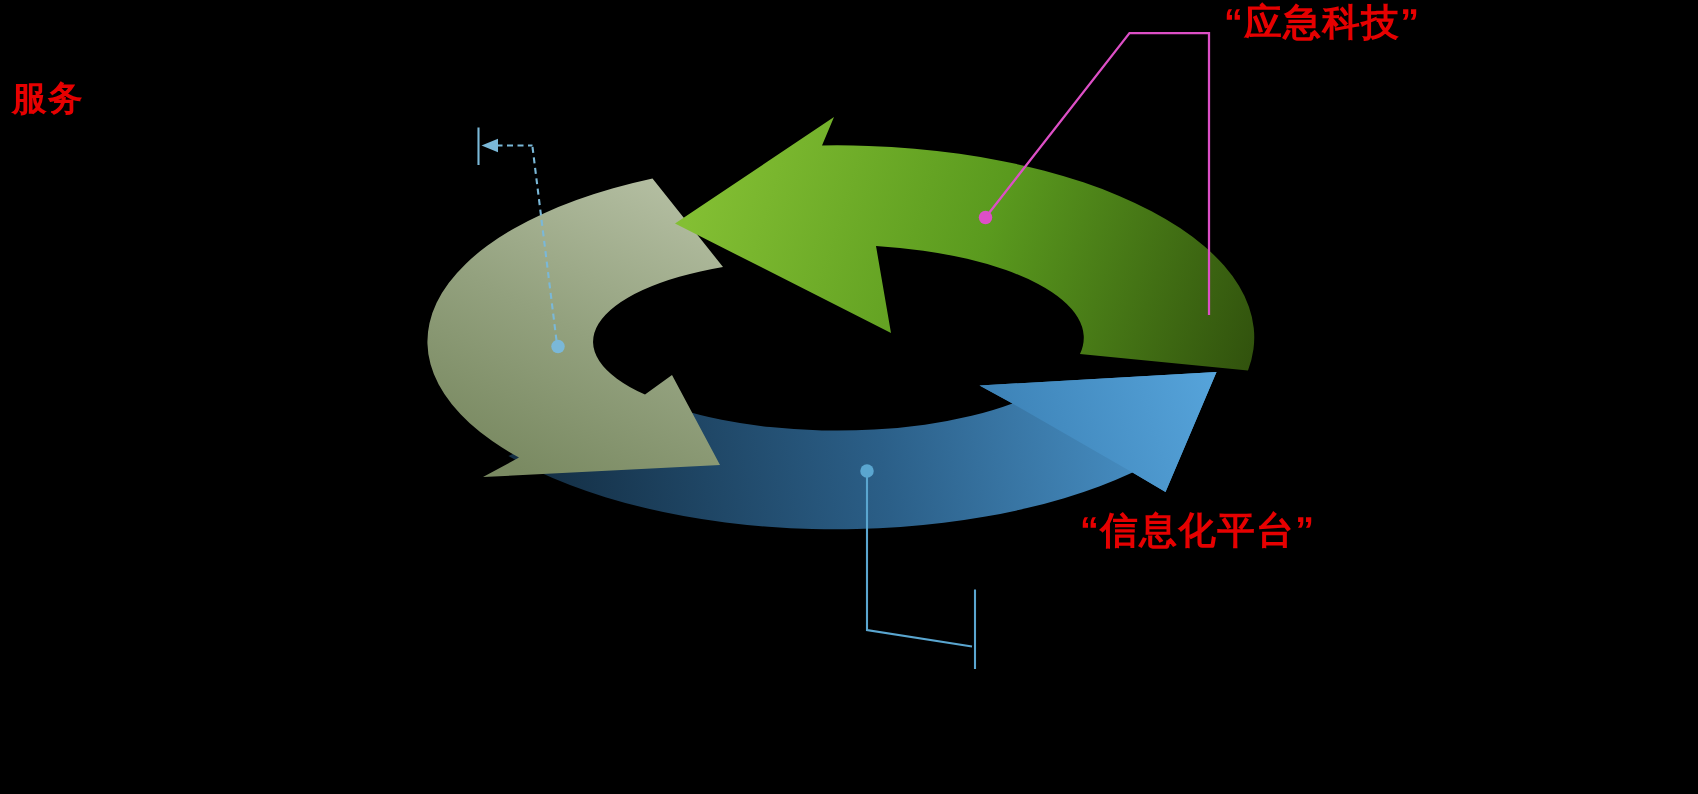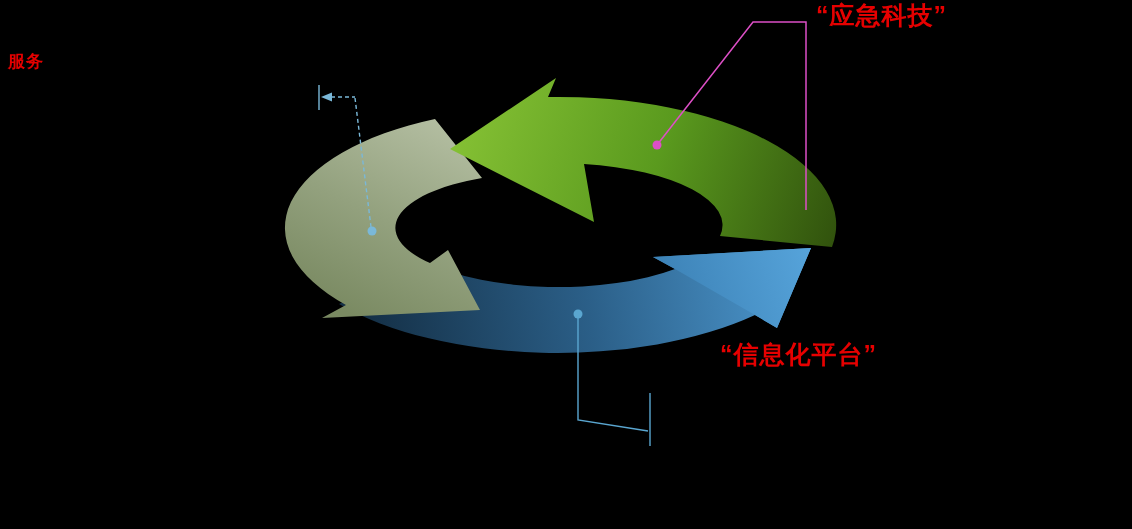--- a/index.html
+++ b/index.html
@@ -21,21 +21,21 @@
     top: 0;
   }
   .diagram-label {
     position: absolute;
     color: #e60000;
     font-weight: bold;
     white-space: nowrap;
     line-height: 1.1;
     letter-spacing: 1px;
   }
-  .label-service   { left: 8px;   top: 53px;  font-size: 17px; }
+  .label-service   { left: 8px;   top: 53px;  font-size: 23px; }
   .label-emergency { left: 816px; top: 2px;   font-size: 25px; }
   .label-platform  { left: 720px; top: 341px; font-size: 25px; }
 </style>
 </head>
 <body>
 
 <div class="stage">
 
   <svg width="1132" height="529" viewBox="0 0 1132 529">
     <defs>

